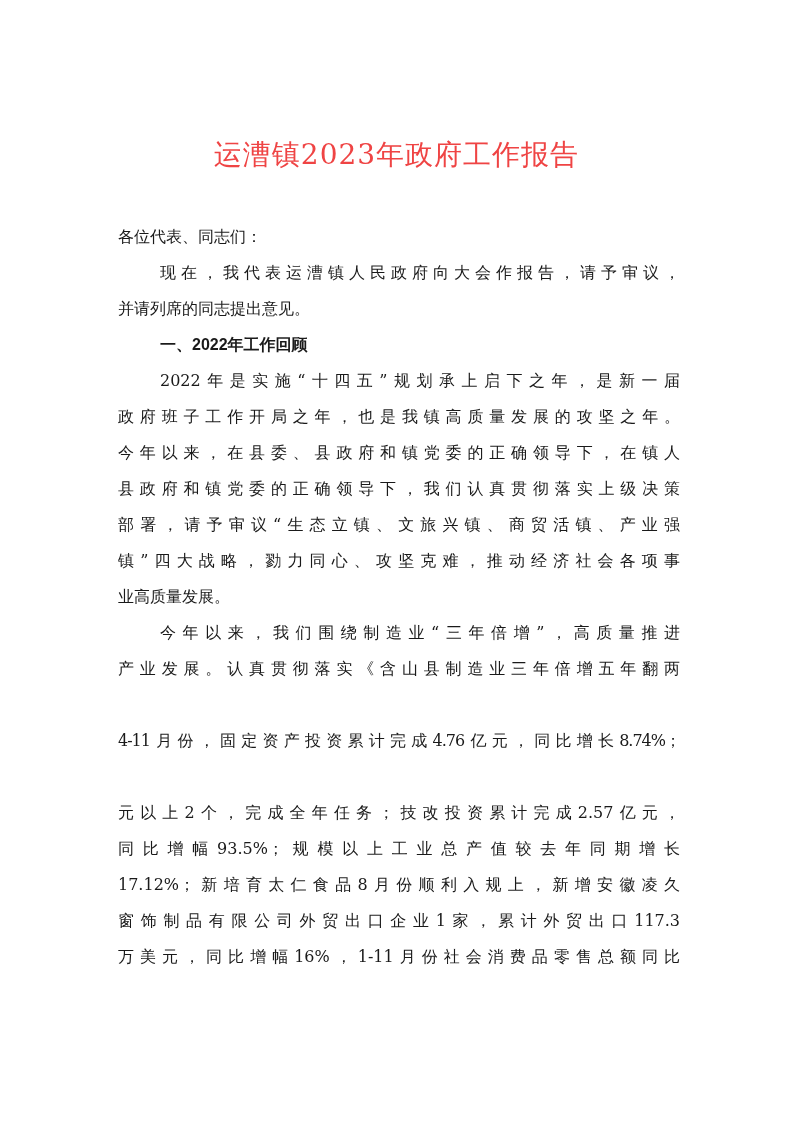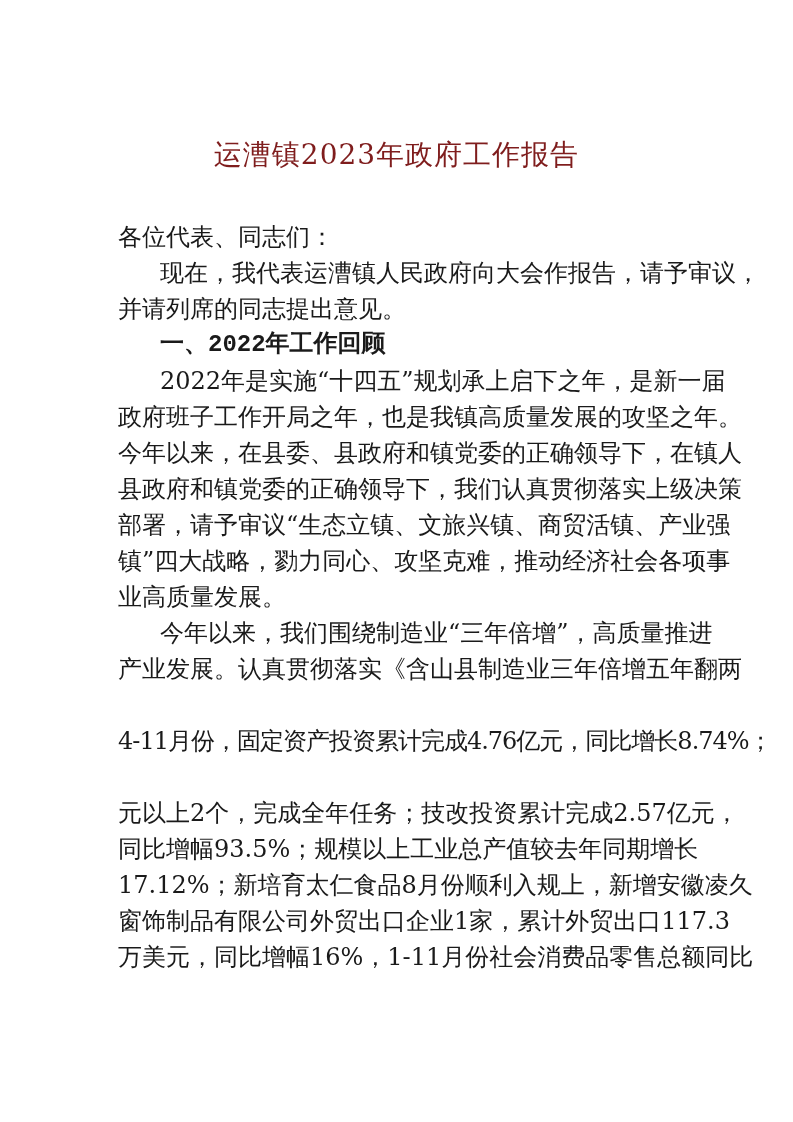--- a/index.html
+++ b/index.html
@@ -1,33 +1,33 @@
 <!DOCTYPE html>
 <html><head>
   <meta charset="utf-8">
   <style>
     html, body { margin: 0; padding: 0; background: #ffffff; }
     body { width: 793px; height: 1122px; position: relative; overflow: hidden; }
     .page { position: absolute; left: 0; top: 0; width: 793px; height: 1122px; background: #fff; }
     .title {
       position: absolute; left: 0; width: 793px; top: 133px;
       text-align: center; font-family: "DejaVu Serif", "Liberation Serif", serif;
-      font-size: 28px; color: #7f1d1d; letter-spacing: 1px; line-height: 44px;
+      font-size: 28px; color: #ef4444; letter-spacing: 1px; line-height: 44px;
     }
     .line {
       position: absolute; left: 118px; width: 562px;
       font-family: "DejaVu Serif", "Liberation Serif", serif;
-      font-size: 24px; color: #1a1a1a; line-height: 36px; height: 36px;
+      font-size: 16px; color: #1a1a1a; line-height: 36px; height: 36px;
       white-space: nowrap; text-align: justify; text-align-last: justify;
       letter-spacing: 0px;
     }
     .line.indent { left: 160px; width: 520px; }
     .line.last { text-align-last: left; }
     .heading {
-      font-family: Liberation Mono, monospace; font-weight: bold;
+      font-family: Liberation Sans, sans-serif; font-weight: bold;
       text-align-last: left;
     }
   </style>
 </head>
 <body>
 
 <div class="page">
   <div class="title">运漕镇2023年政府工作报告</div>
 
   <div class="line last" style="top:219px">各位代表、同志们：</div>

